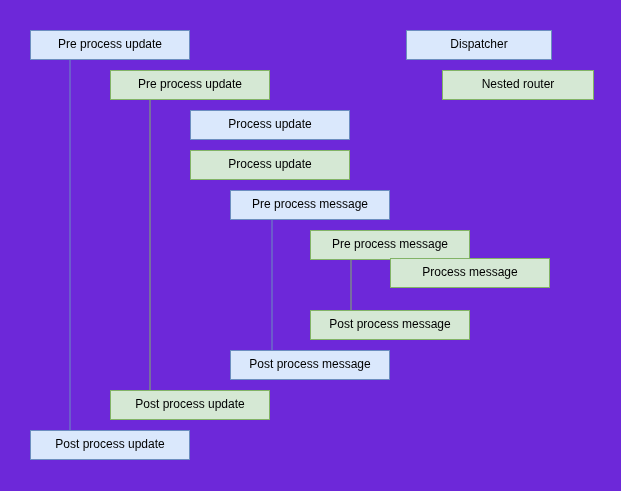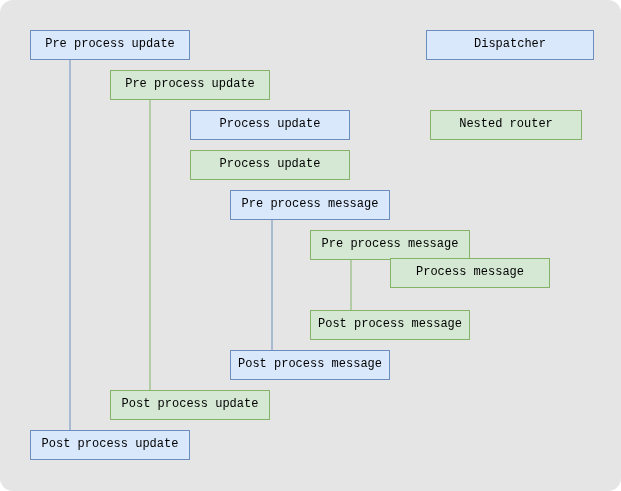--- a/index.html
+++ b/index.html
@@ -5,24 +5,23 @@
 <style>
   html, body {
     margin: 0;
     padding: 0;
     background: #ffffff;
   }
   #canvas {
     position: relative;
     width: 621px;
     height: 491px;
-    background: #e5e5e5;
-    font-family: Liberation Mono, monospace;
+    background: #6d28d9;
+    font-family: Liberation Sans, sans-serif;
     overflow: hidden;
-    border-radius: 13px;
   }
   #edges {
     position: absolute;
     left: 0;
     top: 0;
     width: 621px;
     height: 491px;
     pointer-events: none;
   }
   .node {
@@ -91,20 +90,20 @@
         <span class="node-label">Post process message</span>
       </div>
       <div class="node router" style="left: 110px; top: 390px; width: 160px; height: 30px;">
         <span class="node-label">Post process update</span>
       </div>
       <div class="node dispatcher" style="left: 30px; top: 430px; width: 160px; height: 30px;">
         <span class="node-label">Post process update</span>
       </div>
     </div>
   <div id="legend-layer">
-      <div class="node dispatcher" style="left: 426px; top: 30px; width: 168px; height: 30px;">
+      <div class="node dispatcher" style="left: 406px; top: 30px; width: 146px; height: 30px;">
         <span class="node-label">Dispatcher</span>
       </div>
-      <div class="node router" style="left: 430px; top: 70px; width: 152px; height: 30px; margin-top: 40px;">
+      <div class="node router" style="left: 442px; top: 70px; width: 152px; height: 30px;">
         <span class="node-label">Nested router</span>
       </div>
     </div>
 </div>
 
 </body></html>

